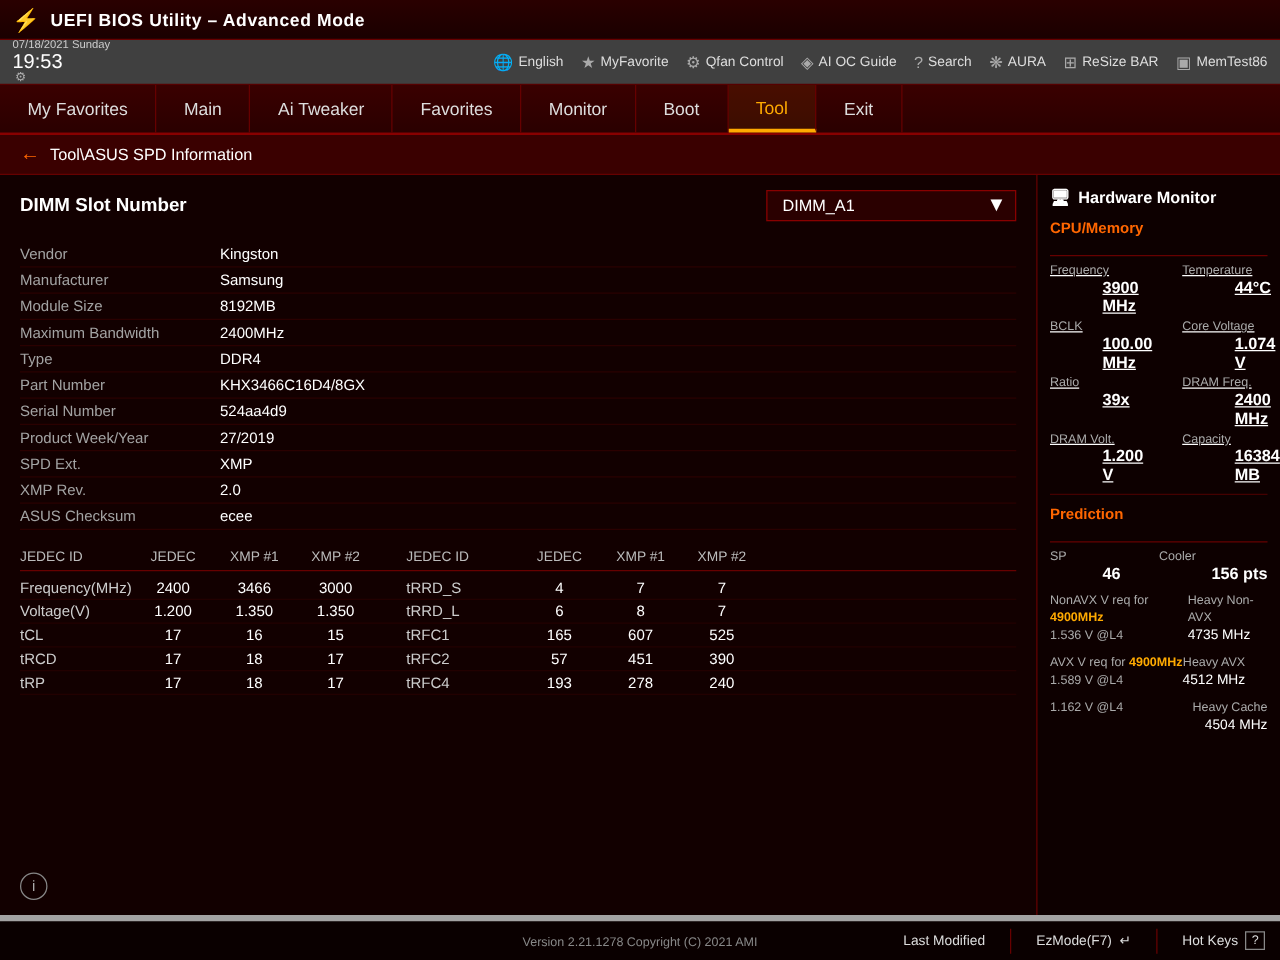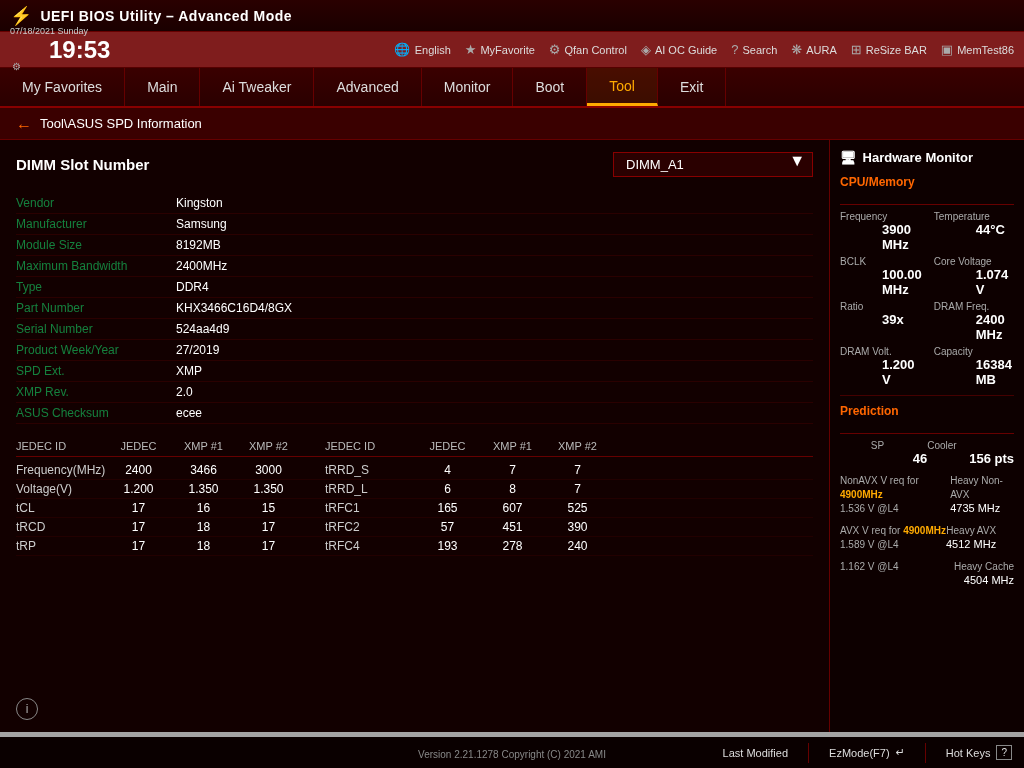--- a/index.html
+++ b/index.html
@@ -26,44 +26,43 @@
     .header-title {
       color: #fff;
       font-size: 14px;
       font-weight: 600;
       flex: 1;
       letter-spacing: 0.5px;
     }
 
     
     .top-bar {
-      background: #7f1d1d;
+      background: #404040;
       height: 36px;
       display: flex;
       align-items: center;
       padding: 0 10px;
       gap: 16px;
       border-bottom: 1px solid #500;
     }
     .top-bar-datetime {
       display: flex;
       flex-direction: column;
       margin-right: 4px;
     }
     .top-bar-date {
       font-size: 9px;
       color: #ccc;
       line-height: 1;
     }
     .top-bar-time {
-      font-size: 24px;
-      font-weight: bold;
+      font-size: 16px;
+      font-weight: normal;
       color: #fff;
       line-height: 1.2;
-      margin-left: 39px;
     }
     .top-bar-item {
       display: flex;
       align-items: center;
       gap: 4px;
       font-size: 11px;
       color: #ddd;
       cursor: pointer;
       white-space: nowrap;
     }
@@ -131,20 +130,21 @@
       margin-bottom: 16px;
     }
     .dimm-title {
       font-size: 15px;
       font-weight: 600;
       color: #fff;
     }
     .dimm-select-wrapper {
       position: relative;
       display: flex;
+      align-items: center;
     }
     .dimm-select {
       background: #2a0000;
       border: 1px solid #800;
       color: #fff;
       padding: 4px 30px 4px 12px;
       font-size: 13px;
       width: 200px;
       appearance: none;
       cursor: pointer;
@@ -163,21 +163,21 @@
       font-size: 12px;
       margin-bottom: 16px;
     }
     .info-row {
       display: flex;
       padding: 3px 0;
       border-bottom: 1px solid rgba(100,0,0,0.3);
     }
     .info-label {
       width: 160px;
-      color: #15803d;
+      color: #a3a3a3;
       flex-shrink: 0;
     }
     .info-value {
       color: #fff;
       font-weight: 500;
     }
 
     
     .timing-section {
       margin-top: 8px;
@@ -226,22 +226,23 @@
       color: #ff6600;
       font-size: 12px;
       font-weight: 600;
       margin: 8px 0 6px 0;
       border-bottom: 1px solid #600;
       padding-bottom: 15px;
     }
     .hw-grid {
       display: grid;
       grid-template-columns: 1fr 1fr;
-      gap: 4px 12px;
+      gap: 4px 24px;
       margin-bottom: 4px;
+      text-decoration: underline;
     }
     .hw-item-label {
       color: #aaa;
       font-size: 10px;
     }
     .hw-item-value {
       color: #fff;
       font-size: 13px;
       font-weight: 600;
       margin-left: 42px;
@@ -380,21 +381,21 @@
       <span class="top-bar-icon">▣</span>
       <span>MemTest86</span>
     </div>
   </div>
 </div>
 
 <nav class="nav">
   <div class="nav-item">My Favorites</div>
   <div class="nav-item">Main</div>
   <div class="nav-item">Ai Tweaker</div>
-  <div class="nav-item">Advanced</div>
+  <div class="nav-item">Favorites</div>
   <div class="nav-item">Monitor</div>
   <div class="nav-item">Boot</div>
   <div class="nav-item active">Tool</div>
   <div class="nav-item">Exit</div>
 </nav>
 
 <div class="breadcrumb">
   <span class="breadcrumb-arrow">←</span>
   <span>Tool\ASUS SPD Information</span>
 </div>
@@ -574,21 +575,21 @@
         <div>
           <div class="hw-item-label">Capacity</div>
           <div class="hw-item-value">16384 MB</div>
         </div>
       </div>
 
     <div class="hw-divider"></div>
 
     <div class="hw-section-title">Prediction</div>
 
-    <div style="display:flex; justify-content:flex-end; margin-bottom:8px;">
+    <div style="display:flex; justify-content:space-between; margin-bottom:8px;">
       <div>
         <div class="hw-item-label">SP</div>
         <div class="hw-item-value">46</div>
       </div>
       <div>
         <div class="hw-item-label">Cooler</div>
         <div class="hw-item-value">156 pts</div>
       </div>
     </div>
 

